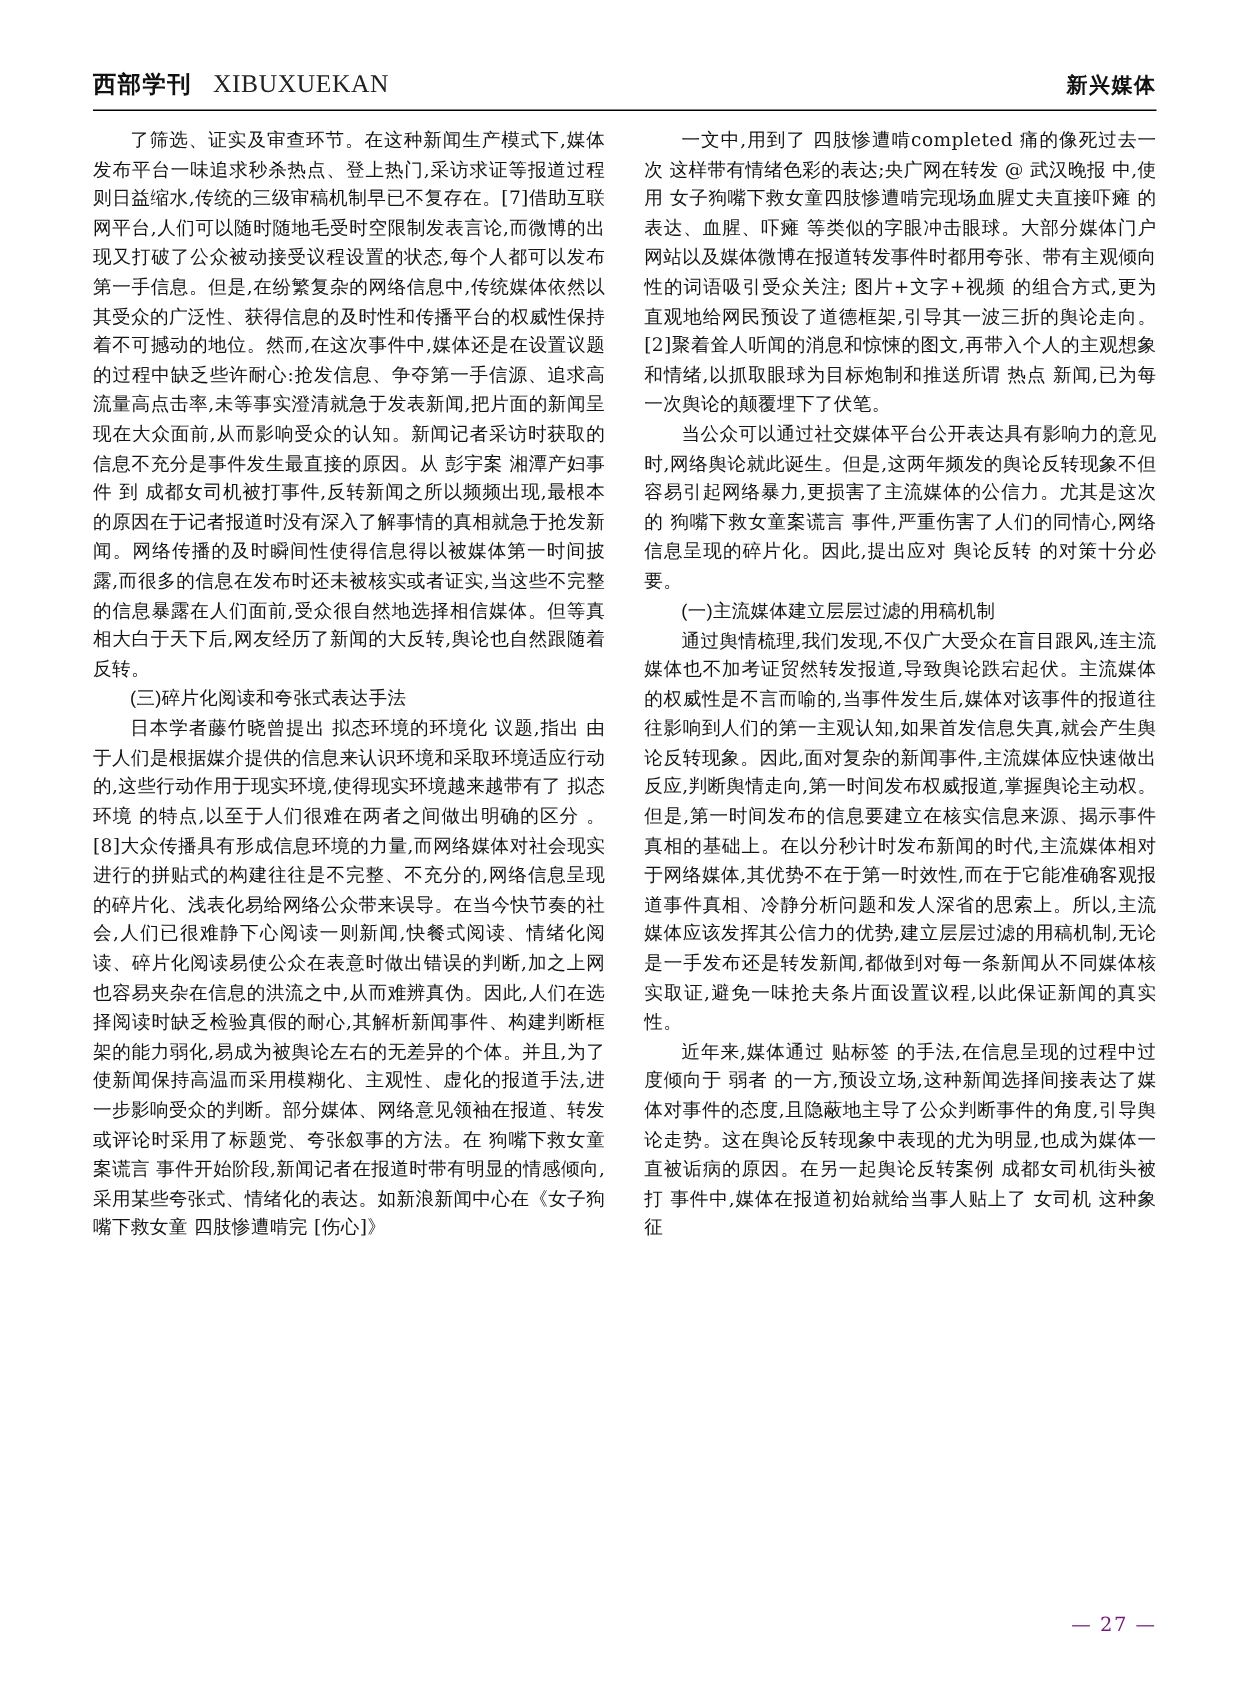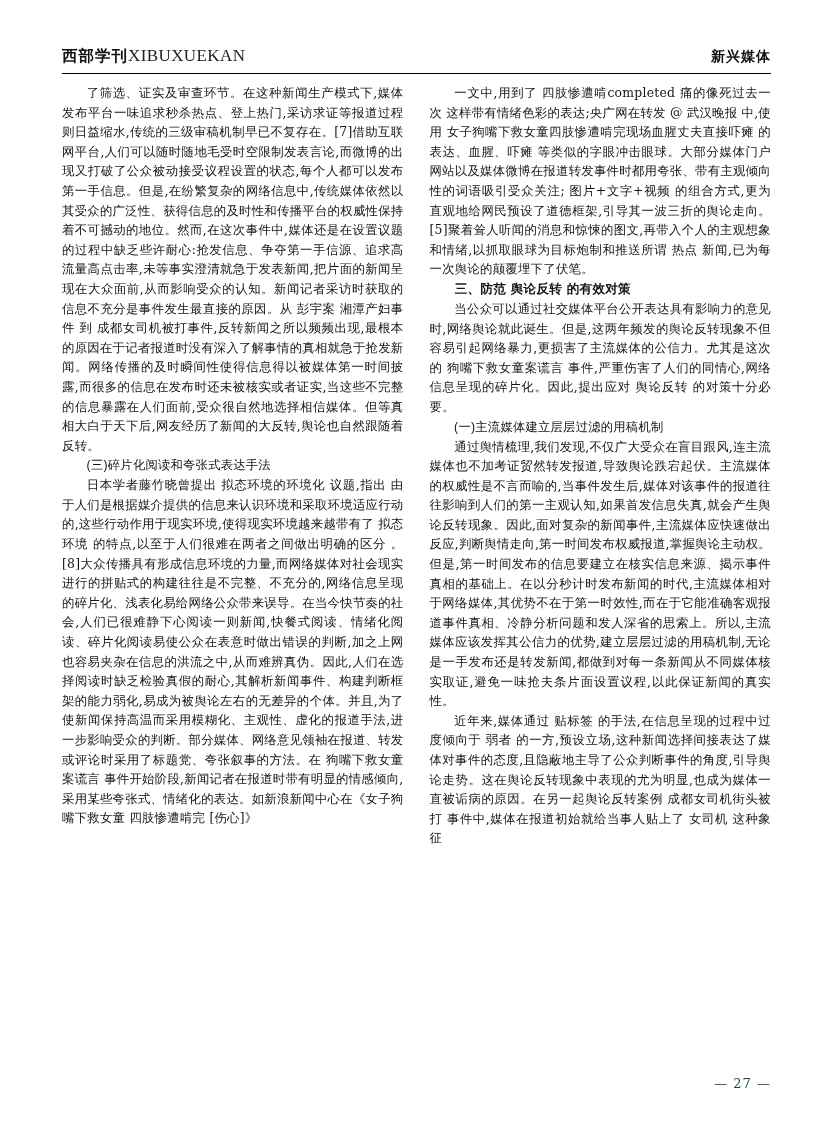--- a/index.html
+++ b/index.html
@@ -26,20 +26,21 @@
   
   .header {
     display: flex;
     align-items: baseline;
     justify-content: space-between;
     padding-bottom: 6px;
   }
   .header-left {
     display: flex;
     align-items: baseline;
+    gap: 14px;
   }
   .journal-cn {
     font-family: "DejaVu Serif", "Liberation Serif", serif;
     font-size: 15.5px;
     font-weight: bold;
     letter-spacing: 1px;
     color: #111;
   }
   .journal-en {
     font-family: "Liberation Serif", "DejaVu Serif", serif;
@@ -98,21 +99,21 @@
     color: #141414;
   }
   
   .footer {
     position: absolute;
     right: 62px;
     bottom: 32px;
     font-family: "DejaVu Serif", "Liberation Serif", serif;
     font-size: 13px;
     letter-spacing: 1px;
-    color: #14532d;
+    color: #701a75;
   }
 </style>
 </head>
 <body>
 
 <div class="page">
 
   <div class="header">
     <div class="header-left">
       <span class="journal-cn">西部学刊</span>
@@ -124,22 +125,21 @@
 
   <div class="columns">
 
     <div class="col">
       <p>了筛选、证实及审查环节。在这种新闻生产模式下,媒体发布平台一味追求秒杀热点、登上热门,采访求证等报道过程则日益缩水,传统的三级审稿机制早已不复存在。[7]借助互联网平台,人们可以随时随地毛受时空限制发表言论,而微博的出现又打破了公众被动接受议程设置的状态,每个人都可以发布第一手信息。但是,在纷繁复杂的网络信息中,传统媒体依然以其受众的广泛性、获得信息的及时性和传播平台的权威性保持着不可撼动的地位。然而,在这次事件中,媒体还是在设置议题的过程中缺乏些许耐心:抢发信息、争夺第一手信源、追求高流量高点击率,未等事实澄清就急于发表新闻,把片面的新闻呈现在大众面前,从而影响受众的认知。新闻记者采访时获取的信息不充分是事件发生最直接的原因。从 彭宇案 湘潭产妇事件 到 成都女司机被打事件,反转新闻之所以频频出现,最根本的原因在于记者报道时没有深入了解事情的真相就急于抢发新闻。网络传播的及时瞬间性使得信息得以被媒体第一时间披露,而很多的信息在发布时还未被核实或者证实,当这些不完整的信息暴露在人们面前,受众很自然地选择相信媒体。但等真相大白于天下后,网友经历了新闻的大反转,舆论也自然跟随着反转。</p>
       <p class="sub-h">(三)碎片化阅读和夸张式表达手法</p>
       <p>日本学者藤竹晓曾提出 拟态环境的环境化 议题,指出 由于人们是根据媒介提供的信息来认识环境和采取环境适应行动的,这些行动作用于现实环境,使得现实环境越来越带有了 拟态环境 的特点,以至于人们很难在两者之间做出明确的区分 。[8]大众传播具有形成信息环境的力量,而网络媒体对社会现实进行的拼贴式的构建往往是不完整、不充分的,网络信息呈现的碎片化、浅表化易给网络公众带来误导。在当今快节奏的社会,人们已很难静下心阅读一则新闻,快餐式阅读、情绪化阅读、碎片化阅读易使公众在表意时做出错误的判断,加之上网也容易夹杂在信息的洪流之中,从而难辨真伪。因此,人们在选择阅读时缺乏检验真假的耐心,其解析新闻事件、构建判断框架的能力弱化,易成为被舆论左右的无差异的个体。并且,为了使新闻保持高温而采用模糊化、主观性、虚化的报道手法,进一步影响受众的判断。部分媒体、网络意见领袖在报道、转发或评论时采用了标题党、夸张叙事的方法。在 狗嘴下救女童案谎言 事件开始阶段,新闻记者在报道时带有明显的情感倾向,采用某些夸张式、情绪化的表达。如新浪新闻中心在《女子狗嘴下救女童 四肢惨遭啃完 [伤心]》</p>
     </div>
 
     <div class="col">
-      <p>一文中,用到了 四肢惨遭啃completed 痛的像死过去一次 这样带有情绪色彩的表达;央广网在转发 @ 武汉晚报 中,使用 女子狗嘴下救女童四肢惨遭啃完现场血腥丈夫直接吓瘫 的表达、血腥、吓瘫 等类似的字眼冲击眼球。大部分媒体门户网站以及媒体微博在报道转发事件时都用夸张、带有主观倾向性的词语吸引受众关注; 图片+文字+视频 的组合方式,更为直观地给网民预设了道德框架,引导其一波三折的舆论走向。[5]聚着耸人听闻的消息和惊悚的图文,再带入个人的主观想象和情绪,以抓取眼球为目标炮制和推送所谓 热点 新闻,已为每一次舆论的颠覆埋下了伏笔。</p>
-      <p class="sec-h">三、防范 舆论反转 的有效对策</p>
+      <p>一文中,用到了 四肢惨遭啃completed 痛的像死过去一次 这样带有情绪色彩的表达;央广网在转发 @ 武汉晚报 中,使用 女子狗嘴下救女童四肢惨遭啃完现场血腥丈夫直接吓瘫 的表达、血腥、吓瘫 等类似的字眼冲击眼球。大部分媒体门户网站以及媒体微博在报道转发事件时都用夸张、带有主观倾向性的词语吸引受众关注; 图片+文字+视频 的组合方式,更为直观地给网民预设了道德框架,引导其一波三折的舆论走向。[2]聚着耸人听闻的消息和惊悚的图文,再带入个人的主观想象和情绪,以抓取眼球为目标炮制和推送所谓 热点 新闻,已为每一次舆论的颠覆埋下了伏笔。</p>
       <p>当公众可以通过社交媒体平台公开表达具有影响力的意见时,网络舆论就此诞生。但是,这两年频发的舆论反转现象不但容易引起网络暴力,更损害了主流媒体的公信力。尤其是这次的 狗嘴下救女童案谎言 事件,严重伤害了人们的同情心,网络信息呈现的碎片化。因此,提出应对 舆论反转 的对策十分必要。</p>
       <p class="sub-h">(一)主流媒体建立层层过滤的用稿机制</p>
       <p>通过舆情梳理,我们发现,不仅广大受众在盲目跟风,连主流媒体也不加考证贸然转发报道,导致舆论跌宕起伏。主流媒体的权威性是不言而喻的,当事件发生后,媒体对该事件的报道往往影响到人们的第一主观认知,如果首发信息失真,就会产生舆论反转现象。因此,面对复杂的新闻事件,主流媒体应快速做出反应,判断舆情走向,第一时间发布权威报道,掌握舆论主动权。但是,第一时间发布的信息要建立在核实信息来源、揭示事件真相的基础上。在以分秒计时发布新闻的时代,主流媒体相对于网络媒体,其优势不在于第一时效性,而在于它能准确客观报道事件真相、冷静分析问题和发人深省的思索上。所以,主流媒体应该发挥其公信力的优势,建立层层过滤的用稿机制,无论是一手发布还是转发新闻,都做到对每一条新闻从不同媒体核实取证,避免一味抢夫条片面设置议程,以此保证新闻的真实性。</p>
       <p>近年来,媒体通过 贴标签 的手法,在信息呈现的过程中过度倾向于 弱者 的一方,预设立场,这种新闻选择间接表达了媒体对事件的态度,且隐蔽地主导了公众判断事件的角度,引导舆论走势。这在舆论反转现象中表现的尤为明显,也成为媒体一直被诟病的原因。在另一起舆论反转案例 成都女司机街头被打 事件中,媒体在报道初始就给当事人贴上了 女司机 这种象征</p>
     </div>
 
   </div>
 
   <div class="footer">— 27 —</div>
 

